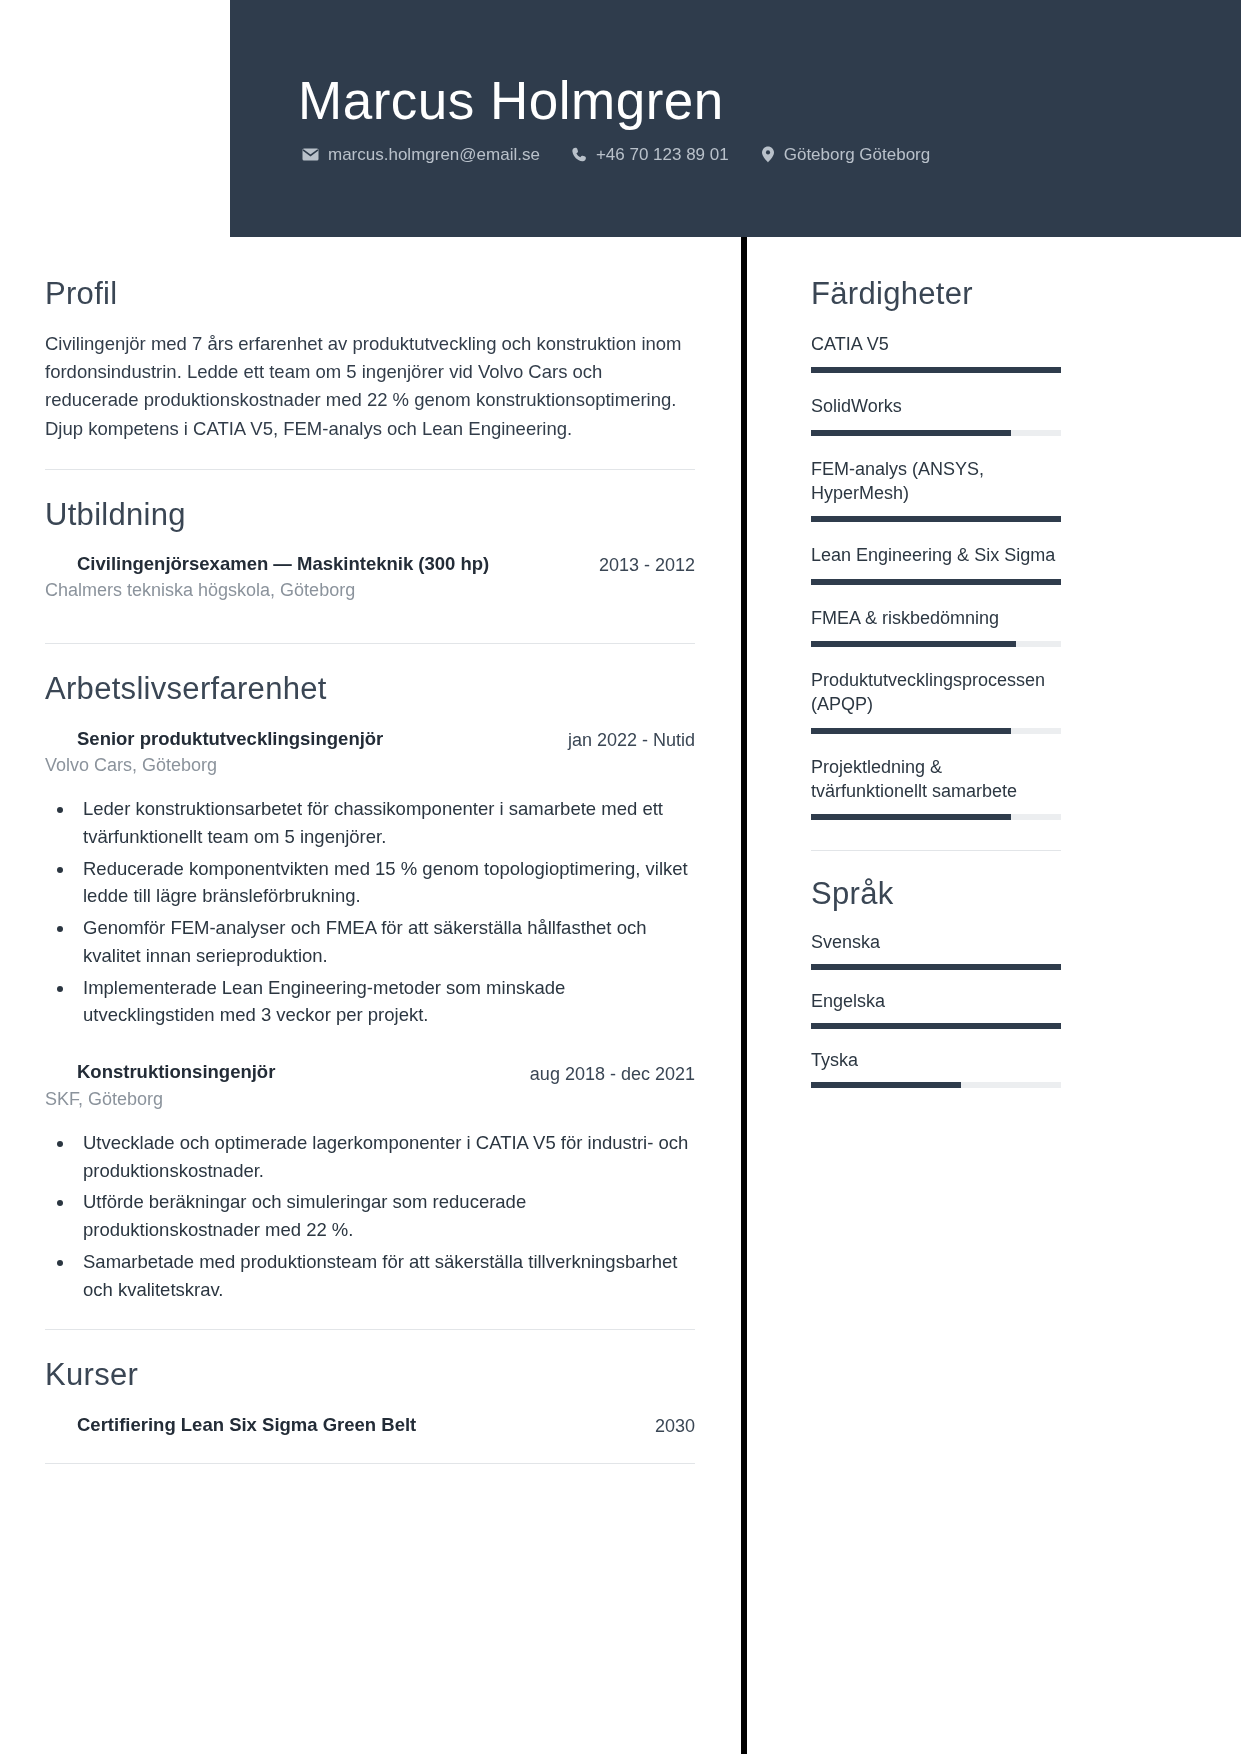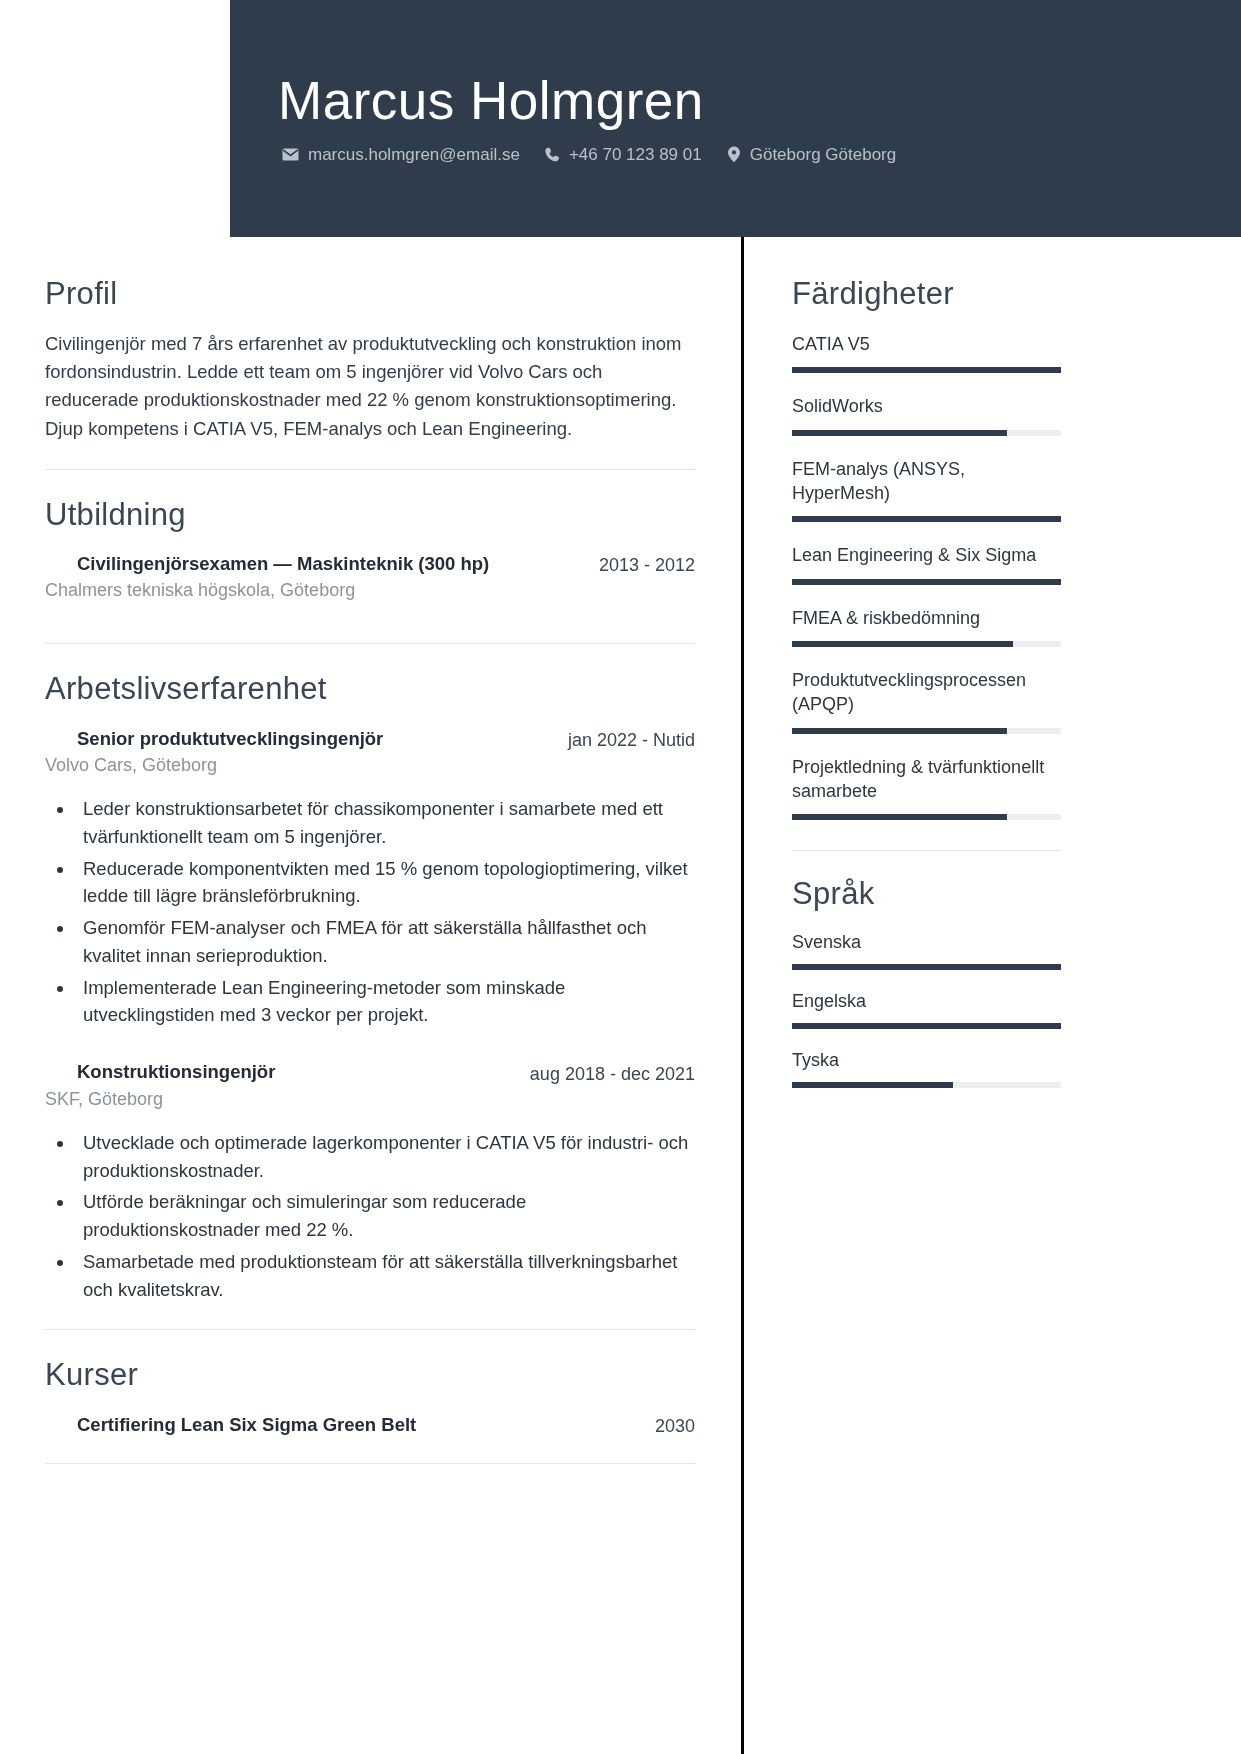--- a/index.html
+++ b/index.html
@@ -14,34 +14,34 @@
 
   
   .header {
     position:absolute;
     left:230px; top:0;
     width:1011px; height:237px;
     background:#2f3c4c;
     display:flex;
     flex-direction:column;
     justify-content:center;
-    padding-left:48px;
+    padding-left:68px;
   }
   .name {
     font-size:53px;
     font-weight:300;
     color:#ffffff;
     letter-spacing:0.5px;
     line-height:1.1;
     margin-bottom:14px;
   }
   .contact-row {
     display:flex;
     align-items:center;
-    gap:25px;
+    gap:32px;
     padding-left:4px;
   }
   .contact-item {
     display:flex;
     align-items:center;
     gap:9px;
     font-size:17px;
     color:#b9c1ca;
     font-weight:400;
     white-space:nowrap;
@@ -55,22 +55,22 @@
     width:1241px;
     height:1517px;
     display:flex;
   }
   .col-main {
     width:745px;
     padding:38px 50px 0 45px;
   }
   .col-side {
     width:496px;
-    padding:38px 176px 0 48px;
-    border-left:3px solid #000000;
+    padding:38px 176px 0 64px;
+    border-left:6px solid #000000;
     margin-left:-4px;
   }
 
   
   .sec-title {
     font-size:31px;
     font-weight:400;
     color:#3a4654;
     letter-spacing:0.3px;
     margin-bottom:18px;

